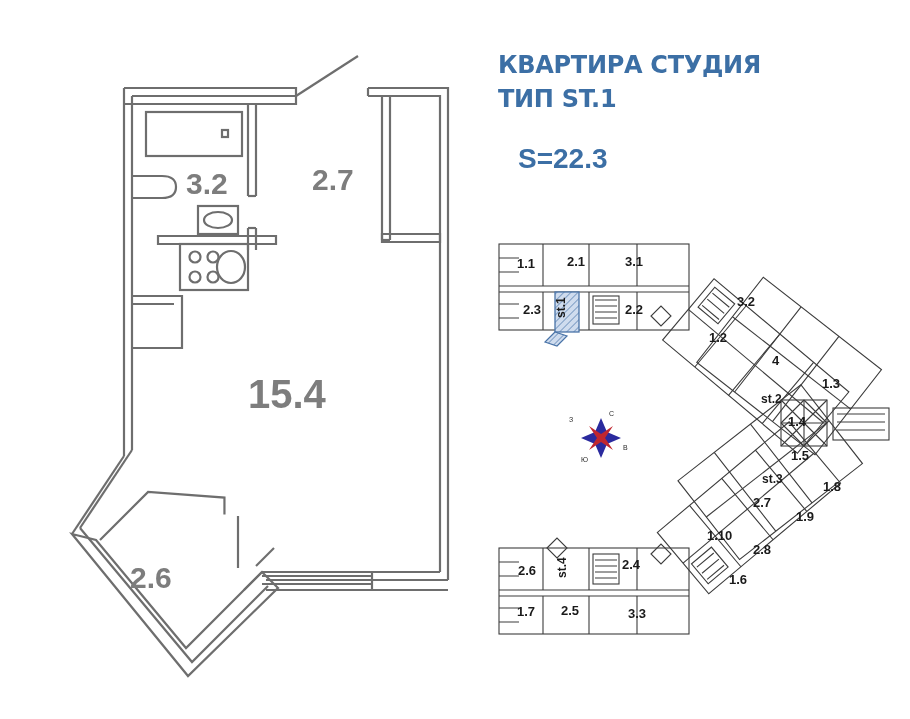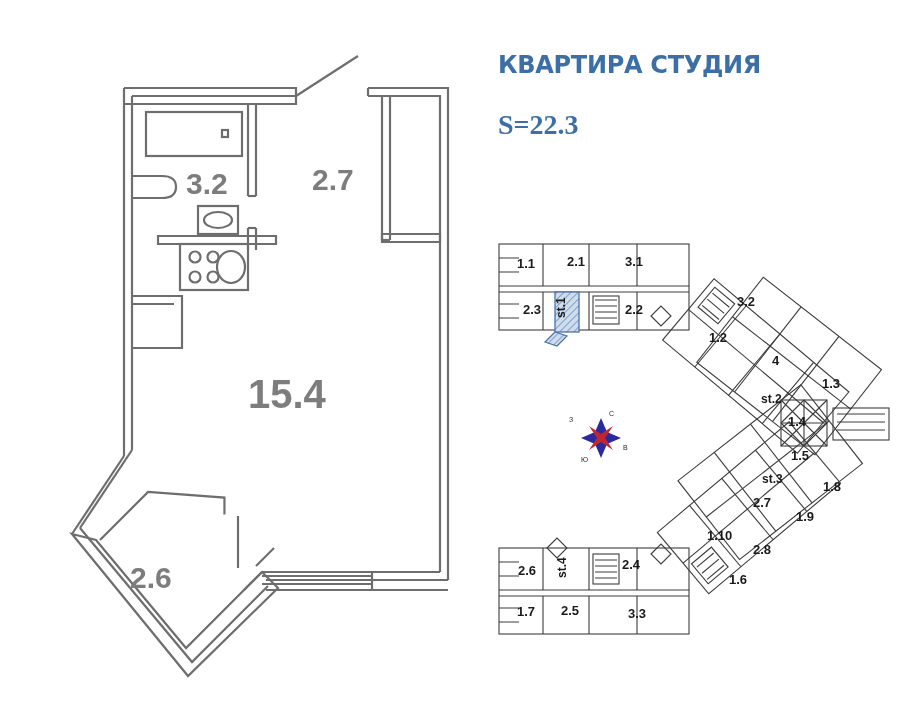--- a/index.html
+++ b/index.html
@@ -28,21 +28,22 @@
     letter-spacing:-0.3px;
     font-family:"DejaVu Sans", sans-serif;
     white-space:nowrap;
   }
   .area-line{
     color:#3c6fa5;
     font-weight:bold;
     font-size:28px;
     line-height:30px;
     margin-top:28px;
-    font-family:Liberation Serif, serif;
+    font-family:Liberation Sans, sans-serif;
+    margin-left:20px;
   }
 
   #keyplan-wrap{position:absolute;left:5px;top:222px;width:425px;height:430px;}
   svg{display:block;}
 </style>
 </head>
 <body>
 
 <div id="root">
 
@@ -121,20 +122,21 @@
       <text x="312" y="190" font-family="Liberation Sans, sans-serif" font-size="30" font-weight="bold" fill="#7d7d7d">2.7</text>
       <text x="248" y="408" font-family="Liberation Sans, sans-serif" font-size="40" font-weight="bold" fill="#7d7d7d">15.4</text>
       <text x="130" y="588" font-family="Liberation Sans, sans-serif" font-size="30" font-weight="bold" fill="#7d7d7d">2.6</text>
     </svg>
   </div>
 
   <div id="info-pane">
 
     <div class="title-block">
       <div class="title-line">КВАРТИРА СТУДИЯ</div>
+      <div class="title-line">ТИП ST.1</div>
       <div class="area-line">S=22.3</div>
     </div>
 
     <div id="keyplan-wrap">
       <svg width="425" height="430" viewBox="0 0 425 430">
         <defs>
           <pattern id="hatch" patternUnits="userSpaceOnUse" width="5" height="5" patternTransform="rotate(45)">
             <rect width="5" height="5" fill="#cfdcee"></rect>
             <line x1="0" y1="0" x2="0" y2="5" stroke="#5d84b4" stroke-width="1.4"></line>
           </pattern>

